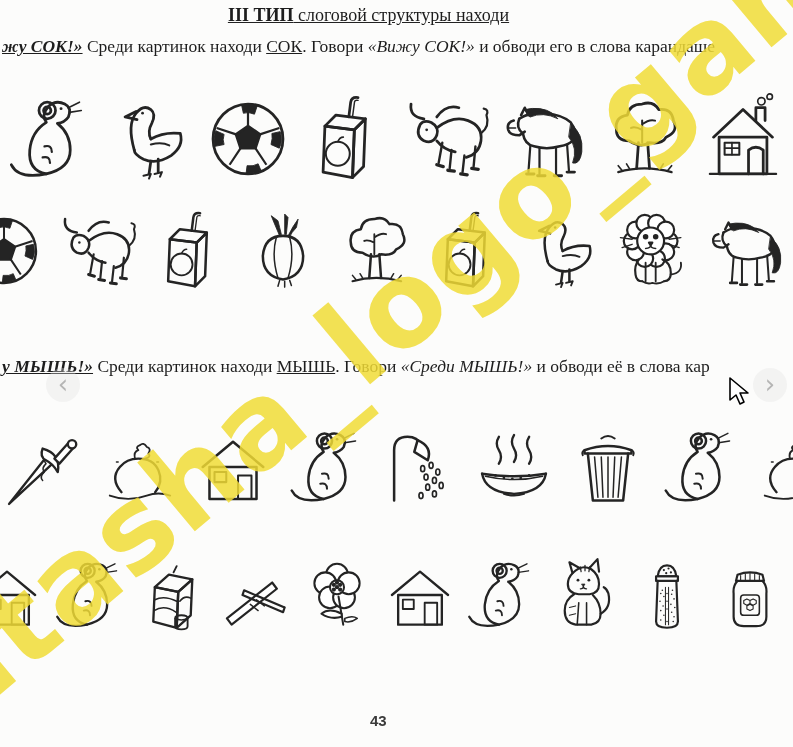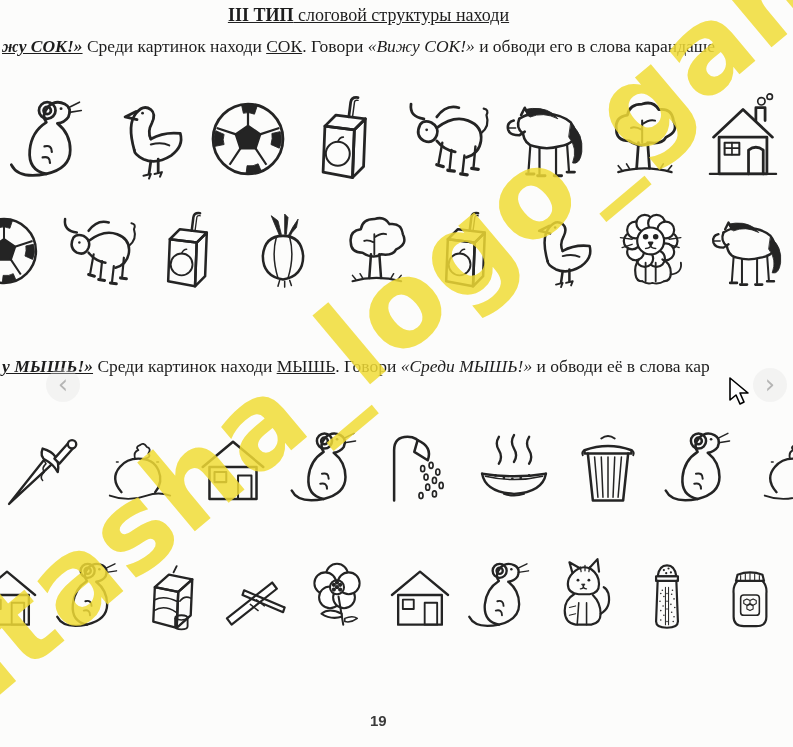--- a/index.html
+++ b/index.html
@@ -554,21 +554,21 @@
       </div>
       <div class="pic">
         <svg class="pic-svg" viewBox="0 0 100 100">
           <use href="#sym-honey-jar"></use>
         </svg>
       </div>
     </div>
 
   <div class="watermark">atasha_logo_gam</div>
 
-  <div class="page-number">19</div>
+  <div class="page-number">43</div>
 
   <div class="nav-circle" id="nav-prev">‹</div>
   <div class="nav-circle" id="nav-next">›</div>
 
   <div class="cursor">
     <svg width="22" height="30" viewBox="0 0 22 30">
       <path d="M2,2 L2,24 L8,19 L12,28 L16,26 L12,17 L20,17 Z" fill="#ffffff" stroke="#000000" stroke-width="1.6" stroke-linejoin="round"></path>
     </svg>
   </div>
 

